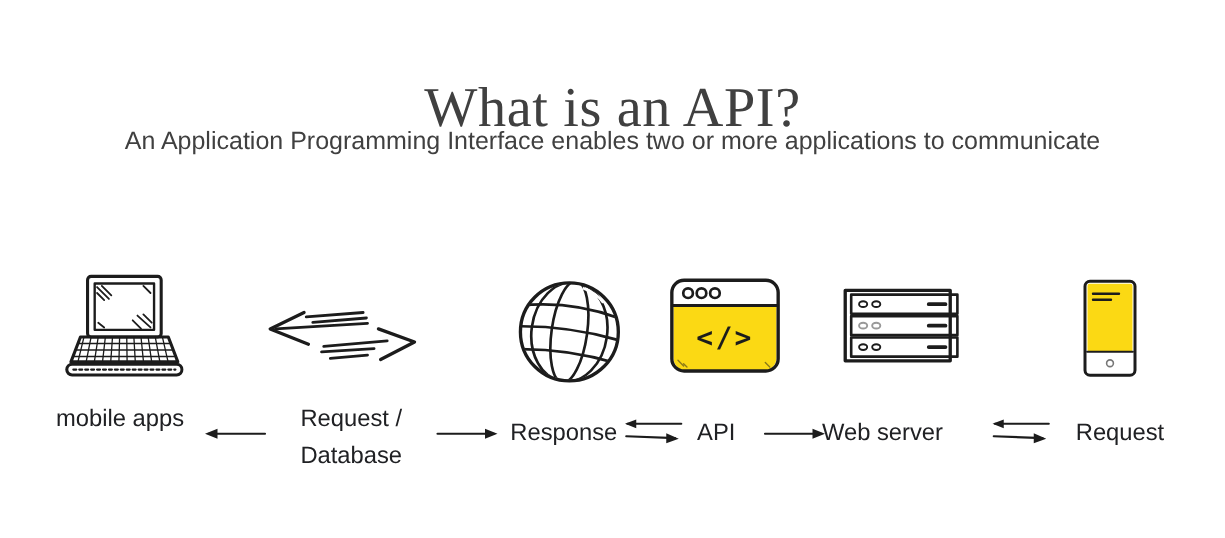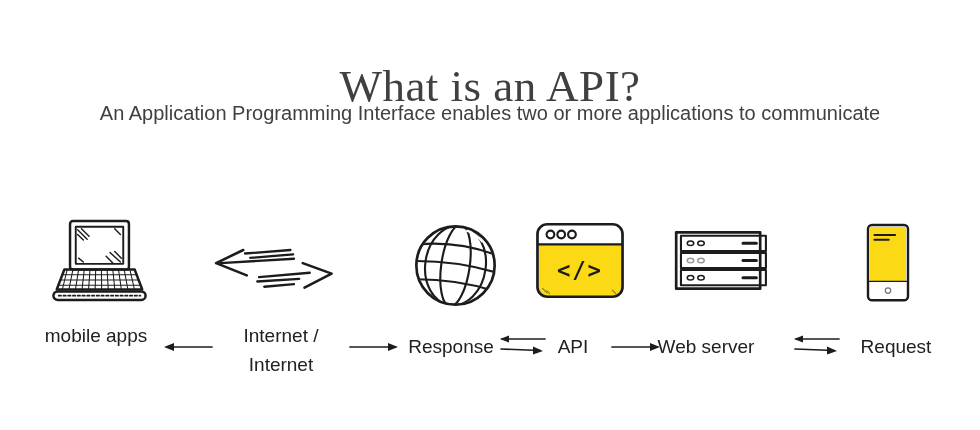--- a/index.html
+++ b/index.html
@@ -112,22 +112,22 @@
   <div class="node-label" style="left:40px; top:321px; width:112px;">
     <div>mobile apps</div>
   </div>
 
   <svg class="conn" style="left:161px; top:341px;" width="54" height="12" viewBox="0 0 54 12">
     <path class="st" stroke-width="1.7" d="M51,6 L6,6"></path>
     <path class="fillhead" d="M13,2 L3,6 L13,10 Z"></path>
   </svg>
 
   <div class="node-label" style="left:225px; top:321px; width:112px;">
-    <div>Internet /</div>
-    <div>Internet</div>
+    <div>Request /</div>
+    <div>Database</div>
   </div>
 
   <svg class="conn" style="left:347px; top:341px;" width="54" height="12" viewBox="0 0 54 12">
     <path class="st" stroke-width="1.7" d="M3,6 L48,6"></path>
     <path class="fillhead" d="M41,2 L51,6 L41,10 Z"></path>
   </svg>
 
   <div class="node-label single" style="left:405px; top:336px; width:92px;">Response</div>
 
   <svg class="conn" style="left:497px; top:334px;" width="52" height="22" viewBox="0 0 52 22">

